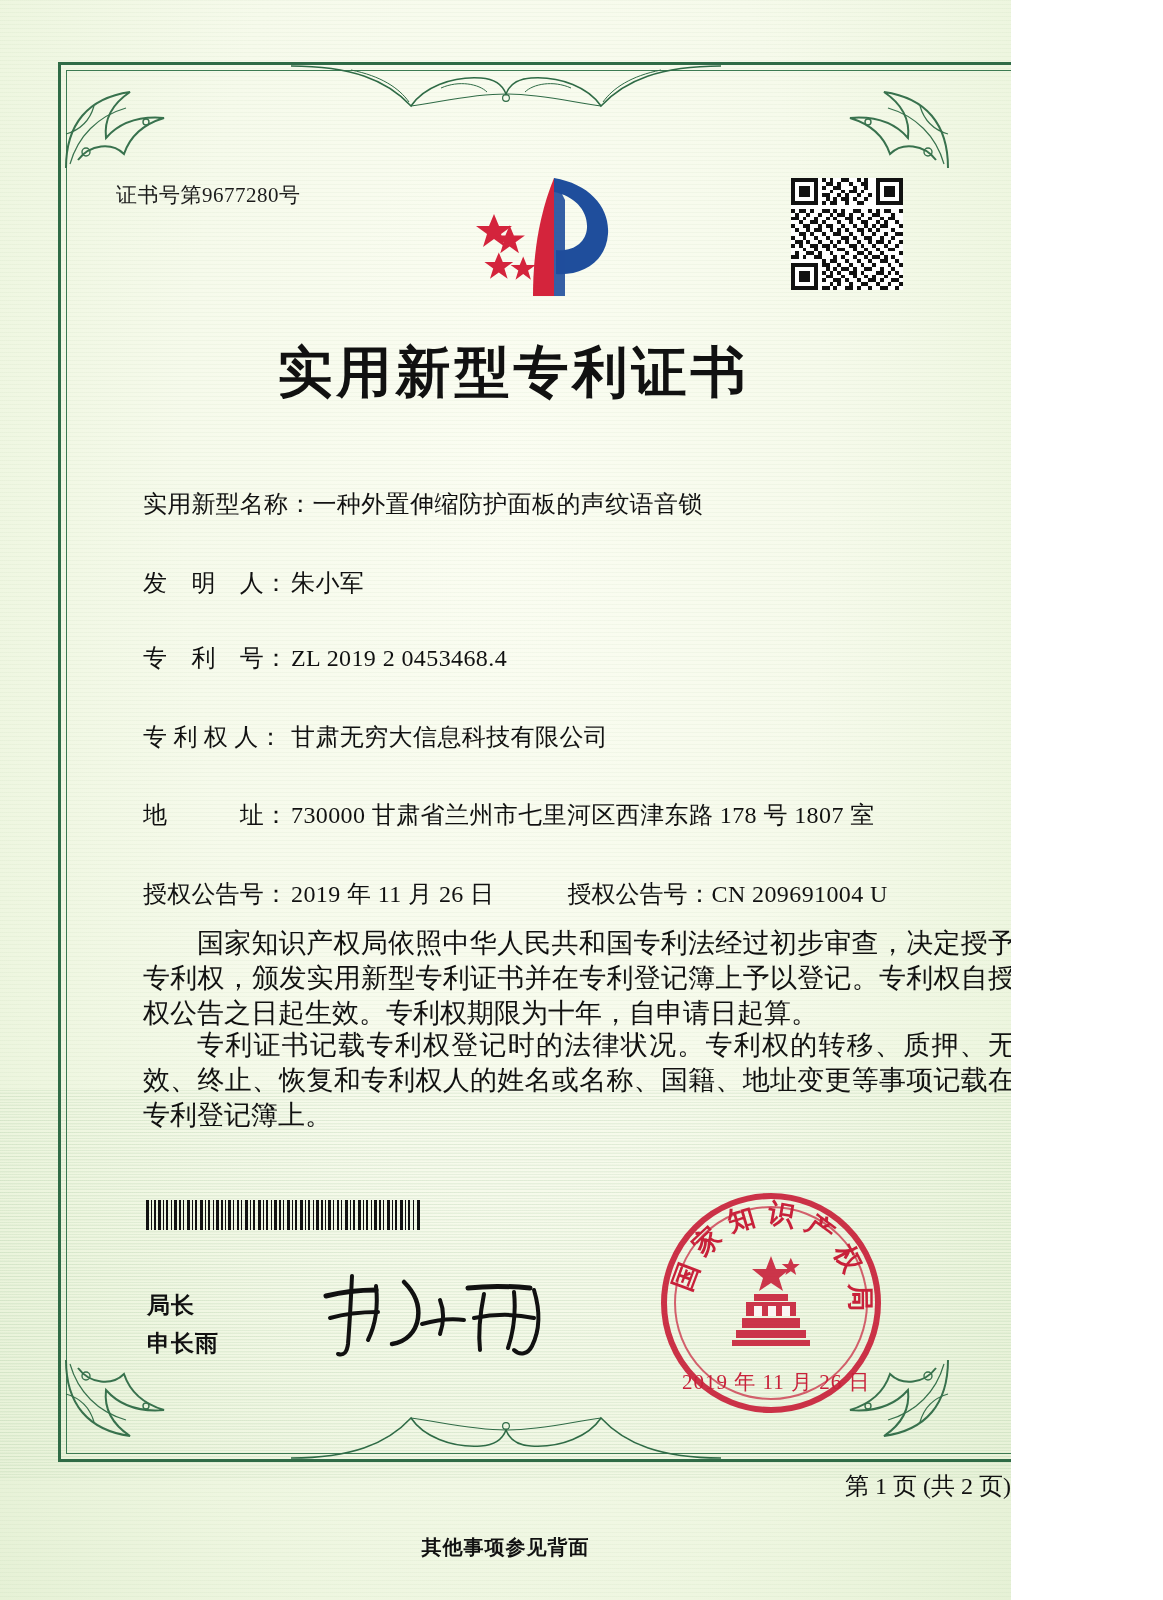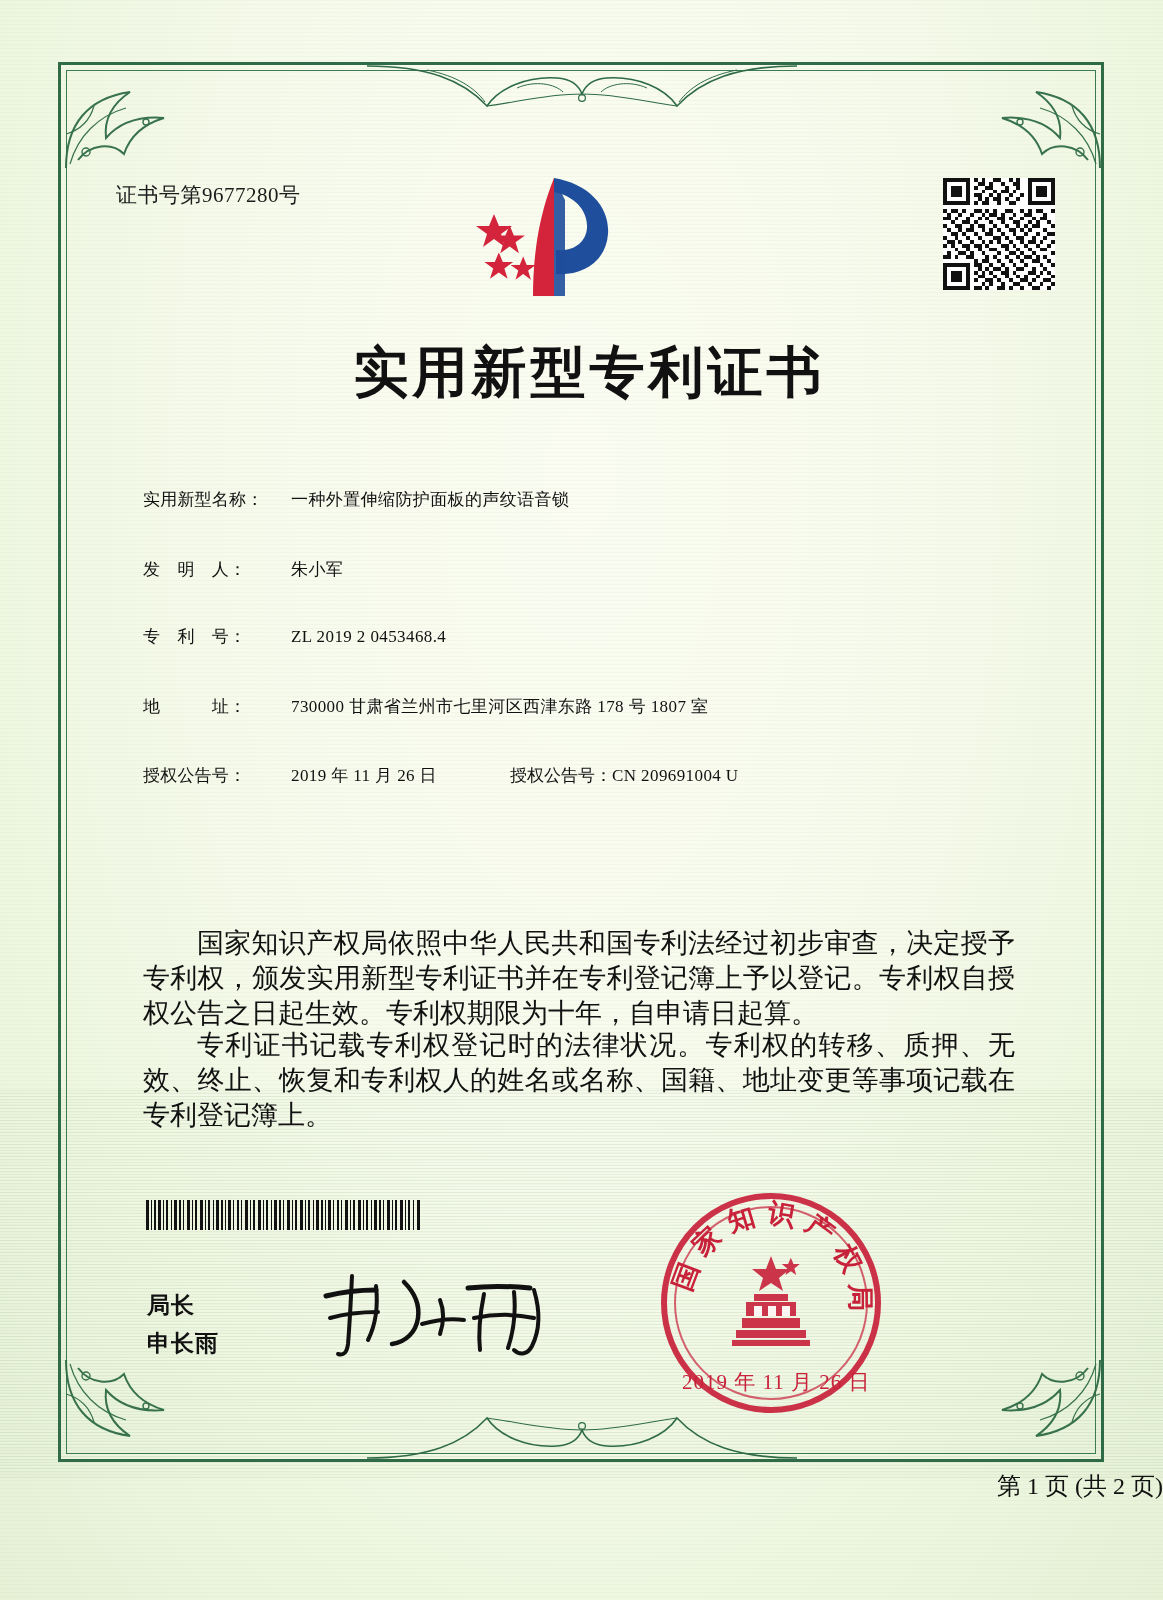--- a/index.html
+++ b/index.html
@@ -5,21 +5,21 @@
   html, body {
     margin: 0;
     padding: 0;
     background: #ffffff;
   }
   body {
     font-family: "Liberation Serif", "DejaVu Serif", serif;
   }
   .page {
     position: relative;
-    width: 1163px;
+    width: 1011px;
     height: 1600px;
     overflow: hidden;
     background:
       radial-gradient(ellipse at 50% 30%, #fbfdf2 0%, #f6faeb 45%, #eef6e0 75%, #e6f1d6 100%);
   }
   
   .texture {
     position: absolute;
     inset: 0;
     background-image: repeating-linear-gradient(
@@ -121,21 +121,21 @@
 
   .fields {
     position: absolute;
     left: 143px;
     top: 472px;
     width: 880px;
   }
   .field {
     display: flex;
     align-items: baseline;
-    font-size: 17px;
+    font-size: 24px;
     color: #111;
     margin-bottom: 30.5px;
     white-space: nowrap;
   }
   .field .lbl {
     display: inline-block;
     min-width: 148px;
     letter-spacing: 0.2px;
   }
   .field .val {
@@ -552,20 +552,24 @@
     </div>
     <div class="field">
       <span class="lbl">发　明　人：</span>
       <span class="val">朱小军</span>
     </div>
     <div class="field">
       <span class="lbl">专　利　号：</span>
       <span class="val">ZL 2019 2 0453468.4</span>
     </div>
     <div class="field">
+      <span class="lbl">专 利 权 人：</span>
+      <span class="val">甘肃无穷大信息科技有限公司</span>
+    </div>
+    <div class="field">
       <span class="lbl">地　　　址：</span>
       <span class="val">730000 甘肃省兰州市七里河区西津东路 178 号 1807 室</span>
     </div>
     <div class="field">
       <span class="lbl">授权公告号：</span>
       <span class="val">2019 年 11 月 26 日</span>
       <span class="lbl2">授权公告号：</span>
       <span class="val">CN 209691004 U</span>
     </div>
   </div>
@@ -694,14 +698,15 @@
         <path id="sealArc" d="M 113 113 m -80 0 a 80 80 0 1 1 160 0" fill="none"></path>
       </defs>
       <text font-family="'DejaVu Serif','Liberation Serif',serif" font-size="27" font-weight="bold" fill="#c8213a" letter-spacing="10">
         <textPath href="#sealArc" startOffset="4%">国家知识产权局</textPath>
       </text>
     </svg>
   </div>
   <div class="seal-date">2019 年 11 月 26 日</div>
 
   <div class="page-no">第 1 页 (共 2 页)</div>
+  <div class="footer-note">其他事项参见背面</div>
 
 </div>
 
 </body></html>

